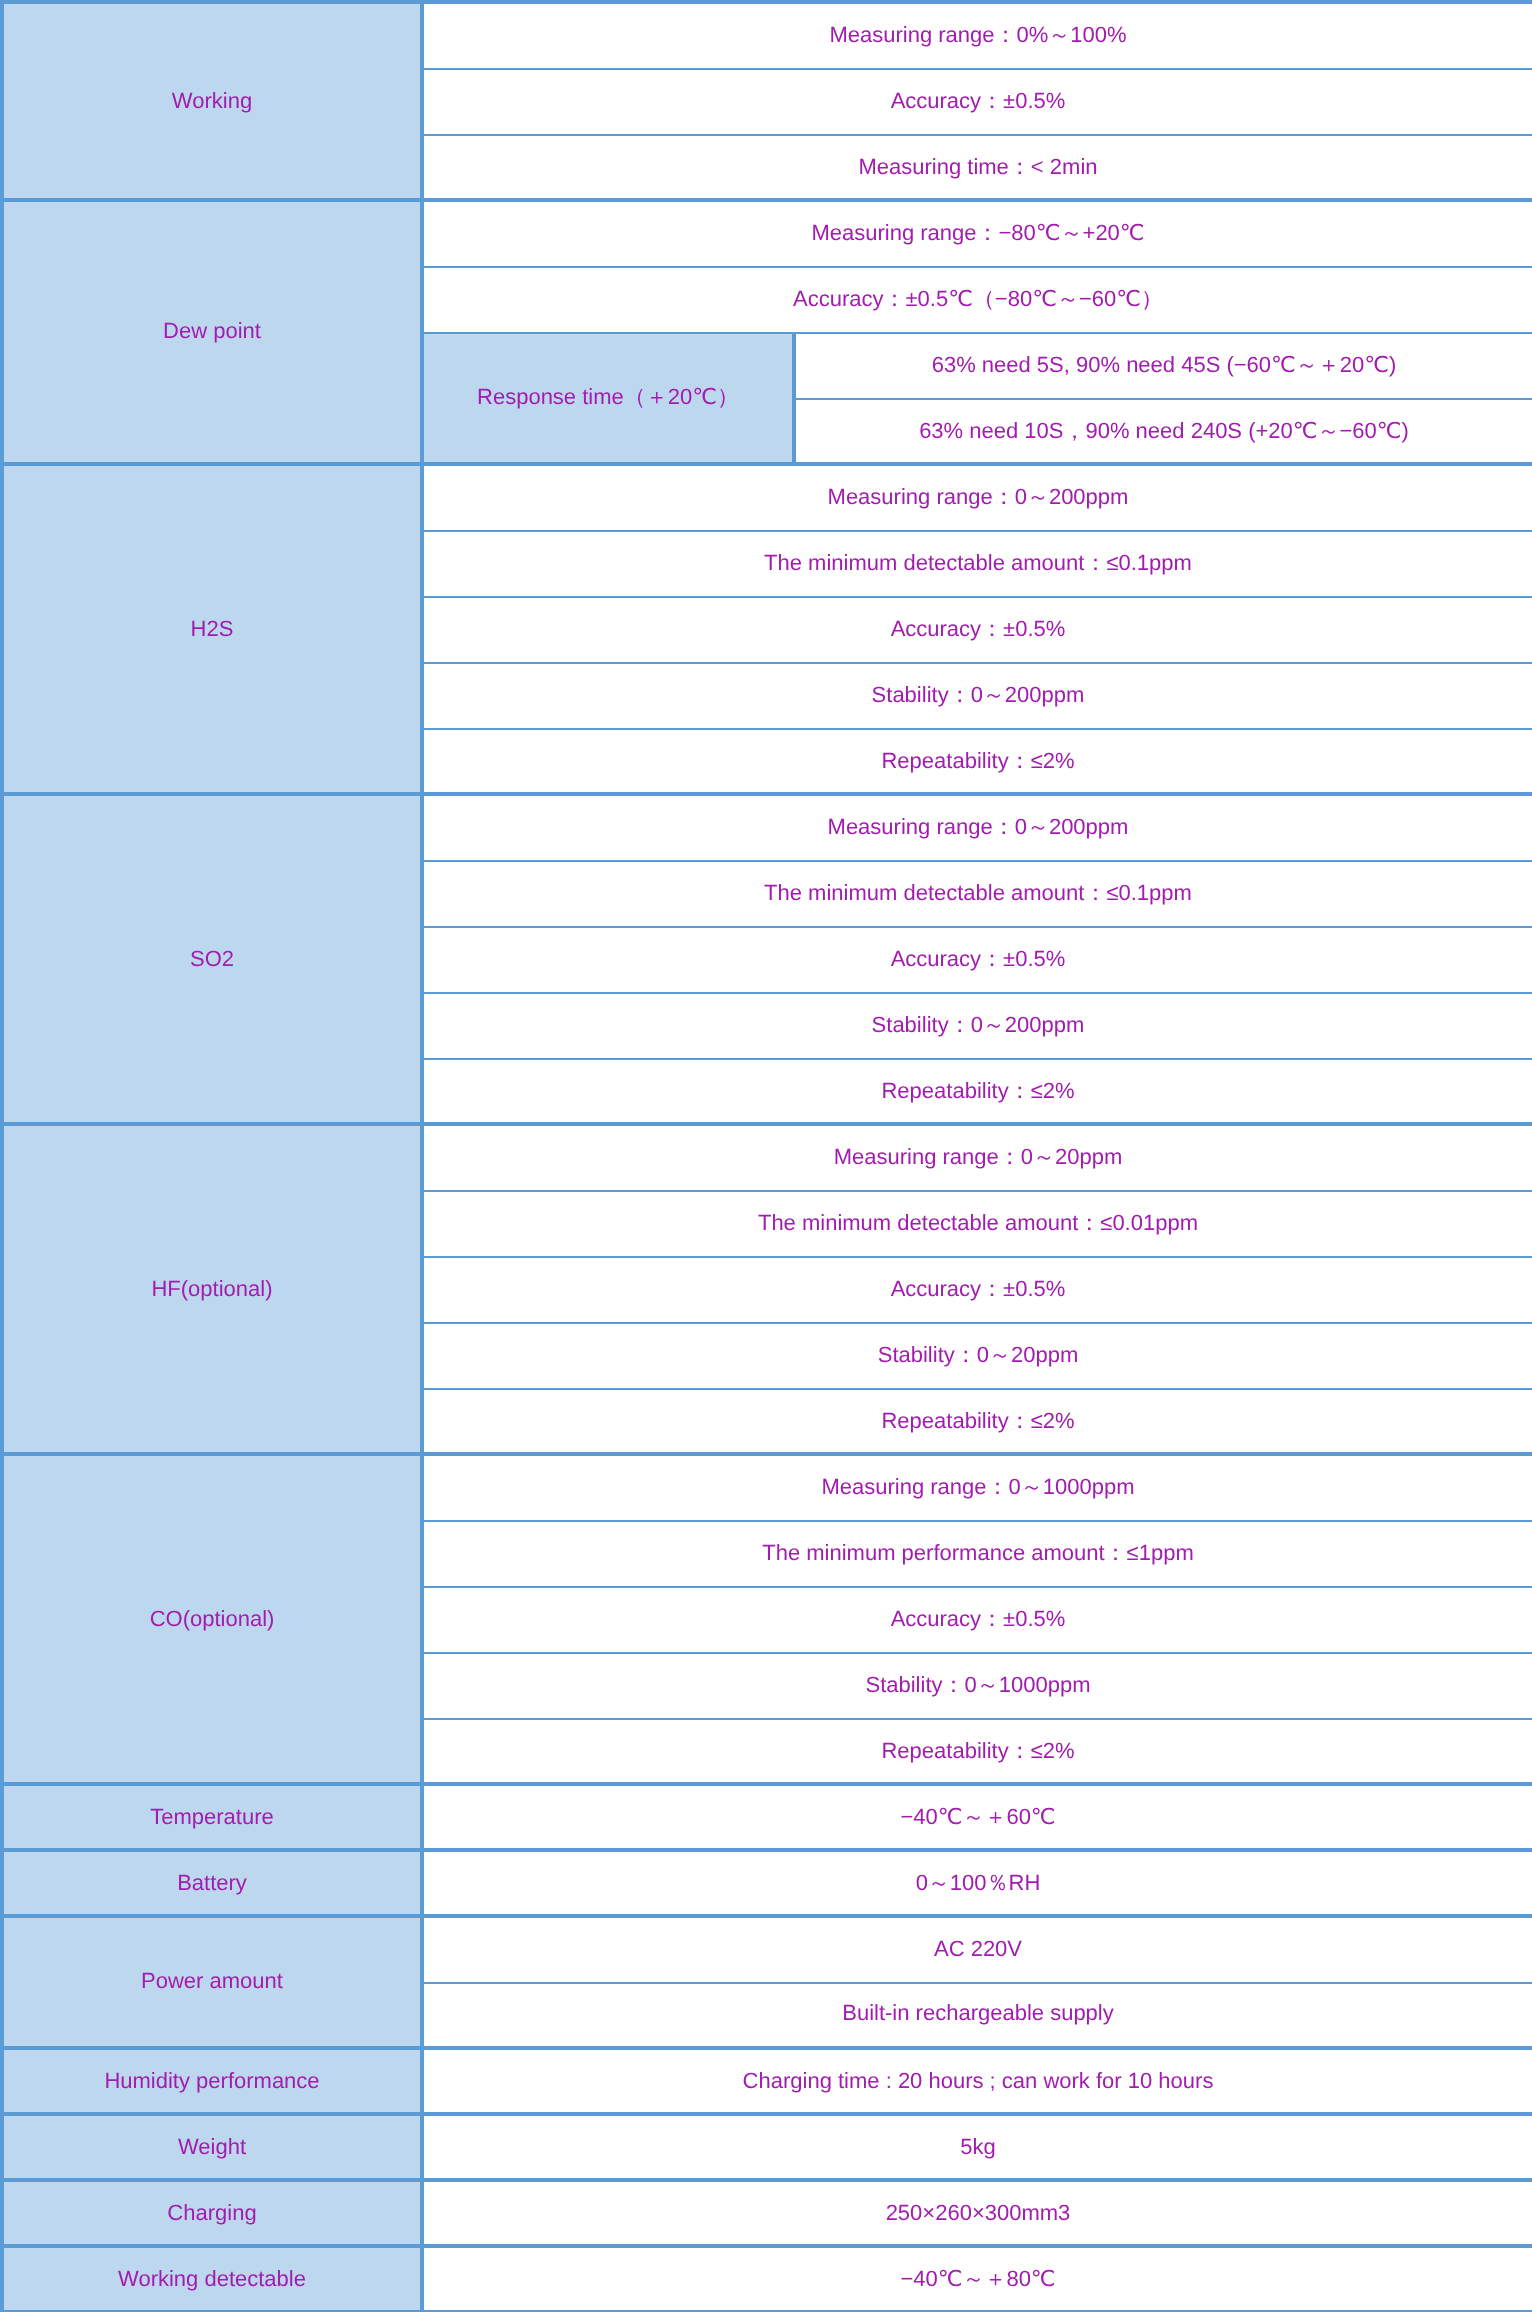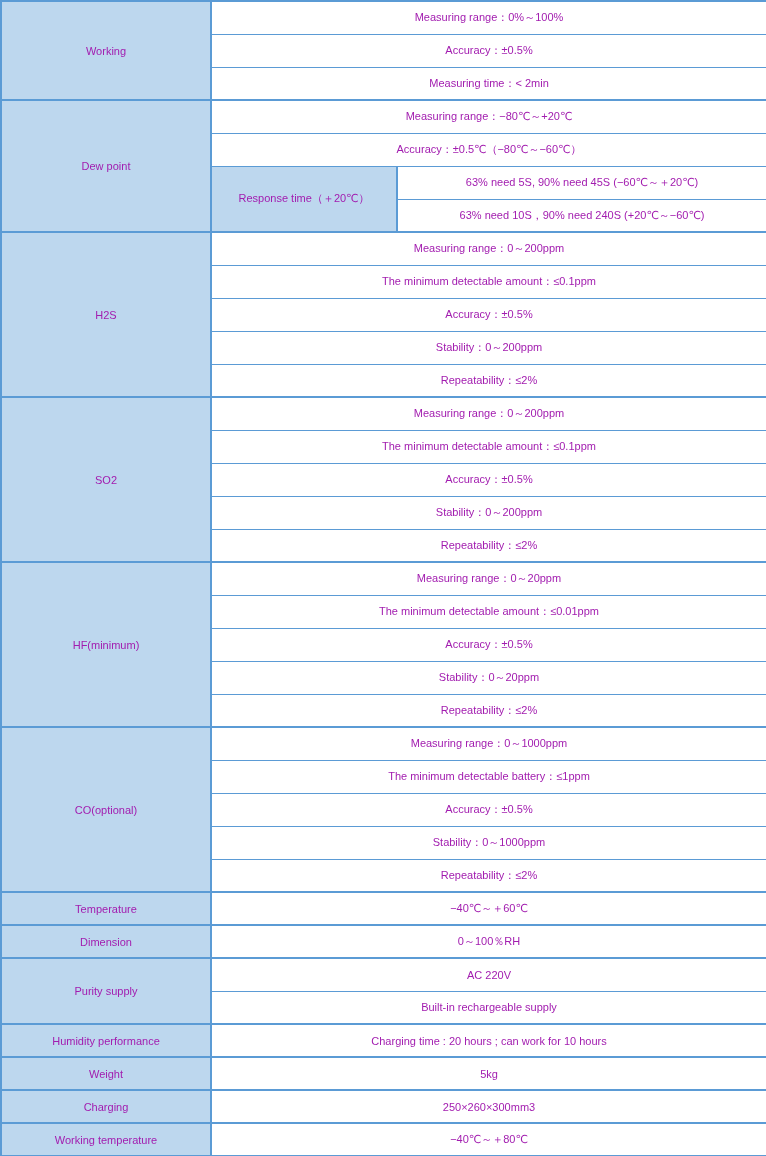--- a/index.html
+++ b/index.html
@@ -93,65 +93,65 @@
         <td class="val" colspan="2">Accuracy：±0.5%</td>
       </tr>
     <tr class="row">
         <td class="val" colspan="2">Stability：0～200ppm</td>
       </tr>
     <tr class="row">
         <td class="val" colspan="2">Repeatability：≤2%</td>
       </tr>
 
     <tr class="row sec">
-      <td class="lbl" rowspan="5">HF(minimum)</td>
+      <td class="lbl" rowspan="5">HF(optional)</td>
       <td class="val" colspan="2">Measuring range：0～20ppm</td>
     </tr>
     <tr class="row">
         <td class="val" colspan="2">The minimum detectable amount：≤0.01ppm</td>
       </tr>
     <tr class="row">
         <td class="val" colspan="2">Accuracy：±0.5%</td>
       </tr>
     <tr class="row">
         <td class="val" colspan="2">Stability：0～20ppm</td>
       </tr>
     <tr class="row">
         <td class="val" colspan="2">Repeatability：≤2%</td>
       </tr>
 
     <tr class="row sec">
       <td class="lbl" rowspan="5">CO(optional)</td>
       <td class="val" colspan="2">Measuring range：0～1000ppm</td>
     </tr>
     <tr class="row">
-        <td class="val" colspan="2">The minimum detectable battery：≤1ppm</td>
+        <td class="val" colspan="2">The minimum performance amount：≤1ppm</td>
       </tr>
     <tr class="row">
         <td class="val" colspan="2">Accuracy：±0.5%</td>
       </tr>
     <tr class="row">
         <td class="val" colspan="2">Stability：0～1000ppm</td>
       </tr>
     <tr class="row">
         <td class="val" colspan="2">Repeatability：≤2%</td>
       </tr>
 
     <tr class="row sec">
       <td class="lbl">Temperature</td>
       <td class="val" colspan="2">−40℃～＋60℃</td>
     </tr>
 
     <tr class="row sec">
-      <td class="lbl">Dimension</td>
+      <td class="lbl">Battery</td>
       <td class="val" colspan="2">0～100％RH</td>
     </tr>
 
     <tr class="row sec">
-      <td class="lbl" rowspan="2">Purity supply</td>
+      <td class="lbl" rowspan="2">Power amount</td>
       <td class="val" colspan="2">AC 220V</td>
     </tr>
     <tr class="row">
         <td class="val" colspan="2">Built-in rechargeable supply</td>
       </tr>
 
     <tr class="row sec">
       <td class="lbl">Humidity performance</td>
       <td class="val" colspan="2">Charging time : 20 hours ; can work for 10 hours</td>
     </tr>
@@ -160,17 +160,17 @@
       <td class="lbl">Weight</td>
       <td class="val" colspan="2">5kg</td>
     </tr>
 
     <tr class="row sec">
       <td class="lbl">Charging</td>
       <td class="val" colspan="2">250×260×300mm3</td>
     </tr>
 
     <tr class="row sec">
-      <td class="lbl">Working temperature</td>
+      <td class="lbl">Working detectable</td>
       <td class="val" colspan="2">−40℃～＋80℃</td>
     </tr>
   </tbody>
 </table>
 
 </body></html>

